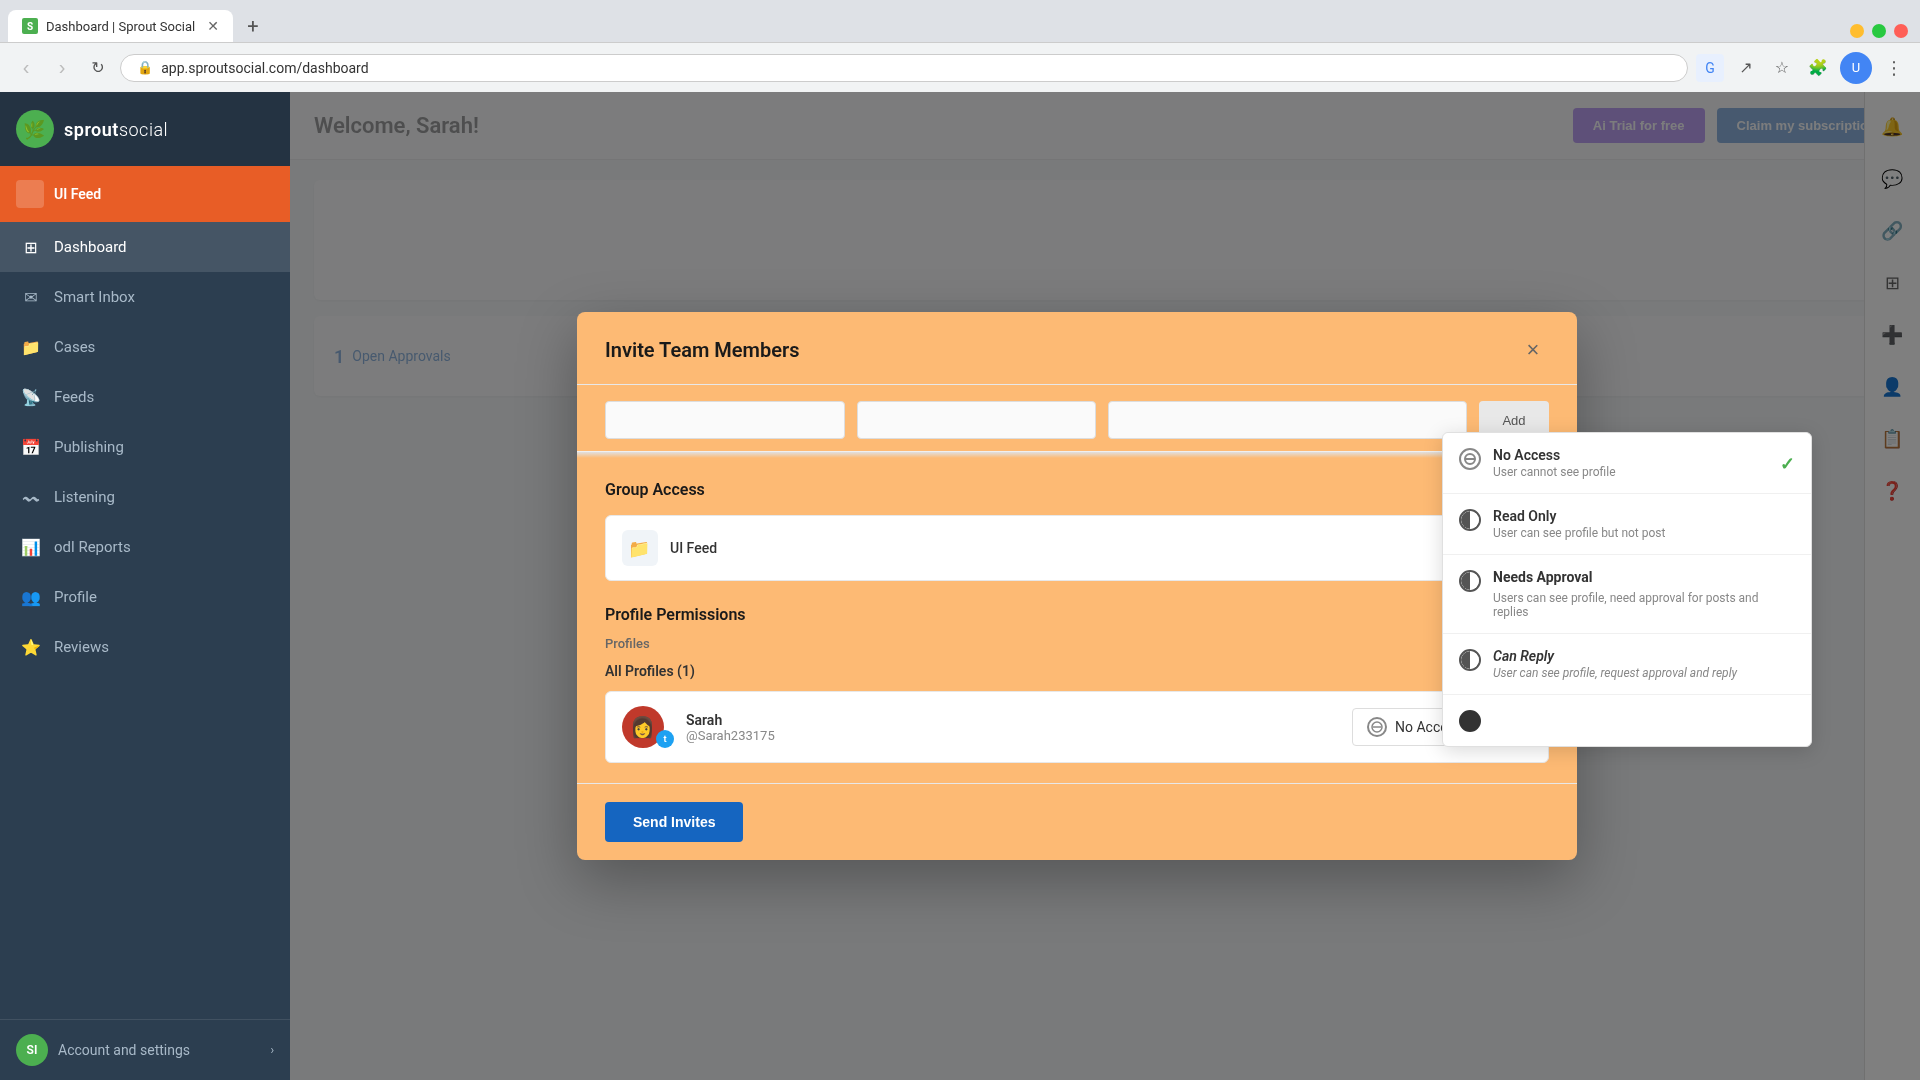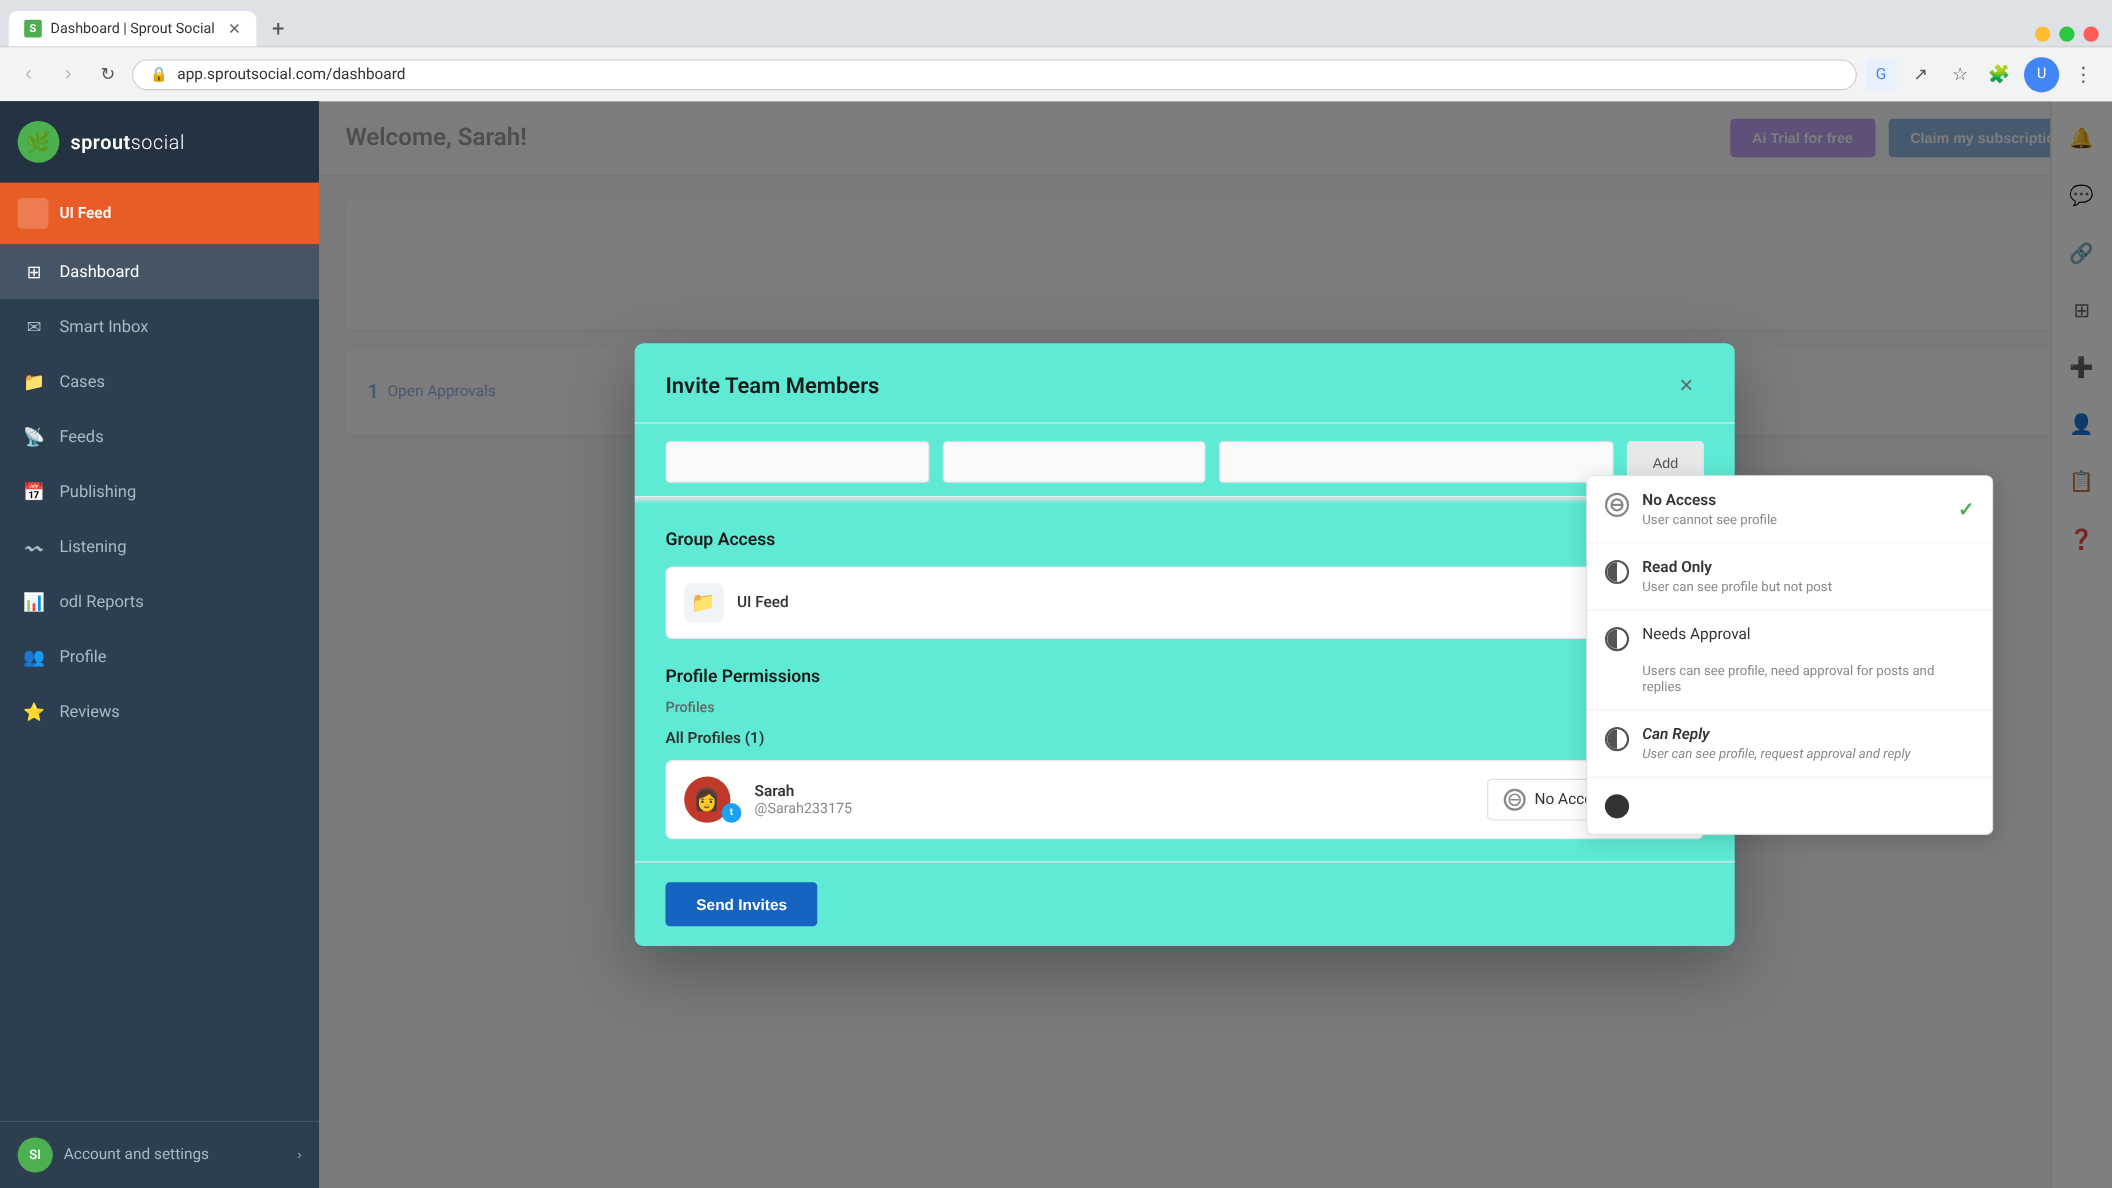--- a/index.html
+++ b/index.html
@@ -125,21 +125,21 @@
       <div style="width:36px;height:36px;display:flex;align-items:center;justify-content:center;color:#666;font-size:18px;cursor:pointer;border-radius:6px;">🔗</div>
       <div style="width:36px;height:36px;display:flex;align-items:center;justify-content:center;color:#666;font-size:18px;cursor:pointer;border-radius:6px;">⊞</div>
       <div style="width:36px;height:36px;display:flex;align-items:center;justify-content:center;color:#666;font-size:18px;cursor:pointer;border-radius:6px;">➕</div>
       <div style="width:36px;height:36px;display:flex;align-items:center;justify-content:center;color:#666;font-size:18px;cursor:pointer;border-radius:6px;">👤</div>
       <div style="width:36px;height:36px;display:flex;align-items:center;justify-content:center;color:#666;font-size:18px;cursor:pointer;border-radius:6px;">📋</div>
       <div style="width:36px;height:36px;display:flex;align-items:center;justify-content:center;color:#666;font-size:18px;cursor:pointer;border-radius:6px;">❓</div>
     </div>
 
     <div style="position:absolute;top:0;left:0;right:0;bottom:0;background:rgba(0,0,0,0.5);z-index:100;"></div>
 
-    <div style="position:absolute;top:50%;left:calc(50% - 28px);transform:translate(-50%,-50%);background:#5eead4;border-radius:8px;width:1000px;z-index:200;box-shadow:0 20px 60px rgba(0,0,0,0.3);display:flex;flex-direction:column;max-height:760px;">
+    <div style="position:absolute;top:50%;left:calc(50% - 28px);transform:translate(-50%,-50%);background:#fdba74;border-radius:8px;width:1000px;z-index:200;box-shadow:0 20px 60px rgba(0,0,0,0.3);display:flex;flex-direction:column;max-height:760px;">
 
       <div style="padding:22px 28px 18px;display:flex;align-items:center;justify-content:space-between;border-bottom:1px solid #e8e8e8;flex-shrink:0;">
         <h2 style="font-size:20px;font-weight:600;color:#1a1a1a;">Invite Team Members</h2>
         <button style="width:32px;height:32px;border:none;background:none;cursor:pointer;color:#666;font-size:22px;display:flex;align-items:center;justify-content:center;border-radius:4px;">×</button>
       </div>
 
       <div style="flex:1;overflow-y:auto;">
 
         <div style="padding:16px 28px 12px;display:flex;gap:12px;border-bottom:1px solid #f0f0f0;">
           <div style="flex:2;height:38px;border:1px solid #ddd;border-radius:4px;background:#fafafa;"></div>
@@ -226,22 +226,22 @@
           <div style="font-size:12px;color:#888;margin-top:2px;">User can see profile but not post</div>
         </div>
       </div>
       <div style="height:1px;background:#f0f0f0;"></div>
 
       <div style="padding:14px 16px;display:flex;align-items:flex-start;gap:12px;cursor:pointer;position:relative;">
         <div style="width:22px;height:22px;border-radius:50%;border:2px solid #555;display:flex;align-items:center;justify-content:center;flex-shrink:0;margin-top:1px;overflow:hidden;">
           <div style="width:100%;height:100%;background:linear-gradient(to right, #555 50%, white 50%);border-radius:50%;"></div>
         </div>
         <div style="flex:1;">
-          <div style="font-size:14px;font-weight:400;color:#333;">Needs Approval</div>
-          <div style="font-size:12px;color:#888;margin-top:18px;">Users can see profile, need approval for posts and replies</div>
+          <div style="font-size:14px;font-weight:700;color:#333;">Needs Approval</div>
+          <div style="font-size:12px;color:#888;margin-top:6px;">Users can see profile, need approval for posts and replies</div>
         </div>
       </div>
       <div style="height:1px;background:#f0f0f0;"></div>
 
       <div style="padding:14px 16px;display:flex;align-items:flex-start;gap:12px;cursor:pointer;position:relative;">
         <div style="width:22px;height:22px;border-radius:50%;border:2px solid #555;display:flex;align-items:center;justify-content:center;flex-shrink:0;margin-top:1px;overflow:hidden;">
           <div style="width:100%;height:100%;background:linear-gradient(to right, #555 50%, white 50%);border-radius:50%;"></div>
         </div>
         <div style="flex:1;font-style:italic;">
           <div style="font-size:14px;font-weight:600;color:#333;">Can Reply</div>

